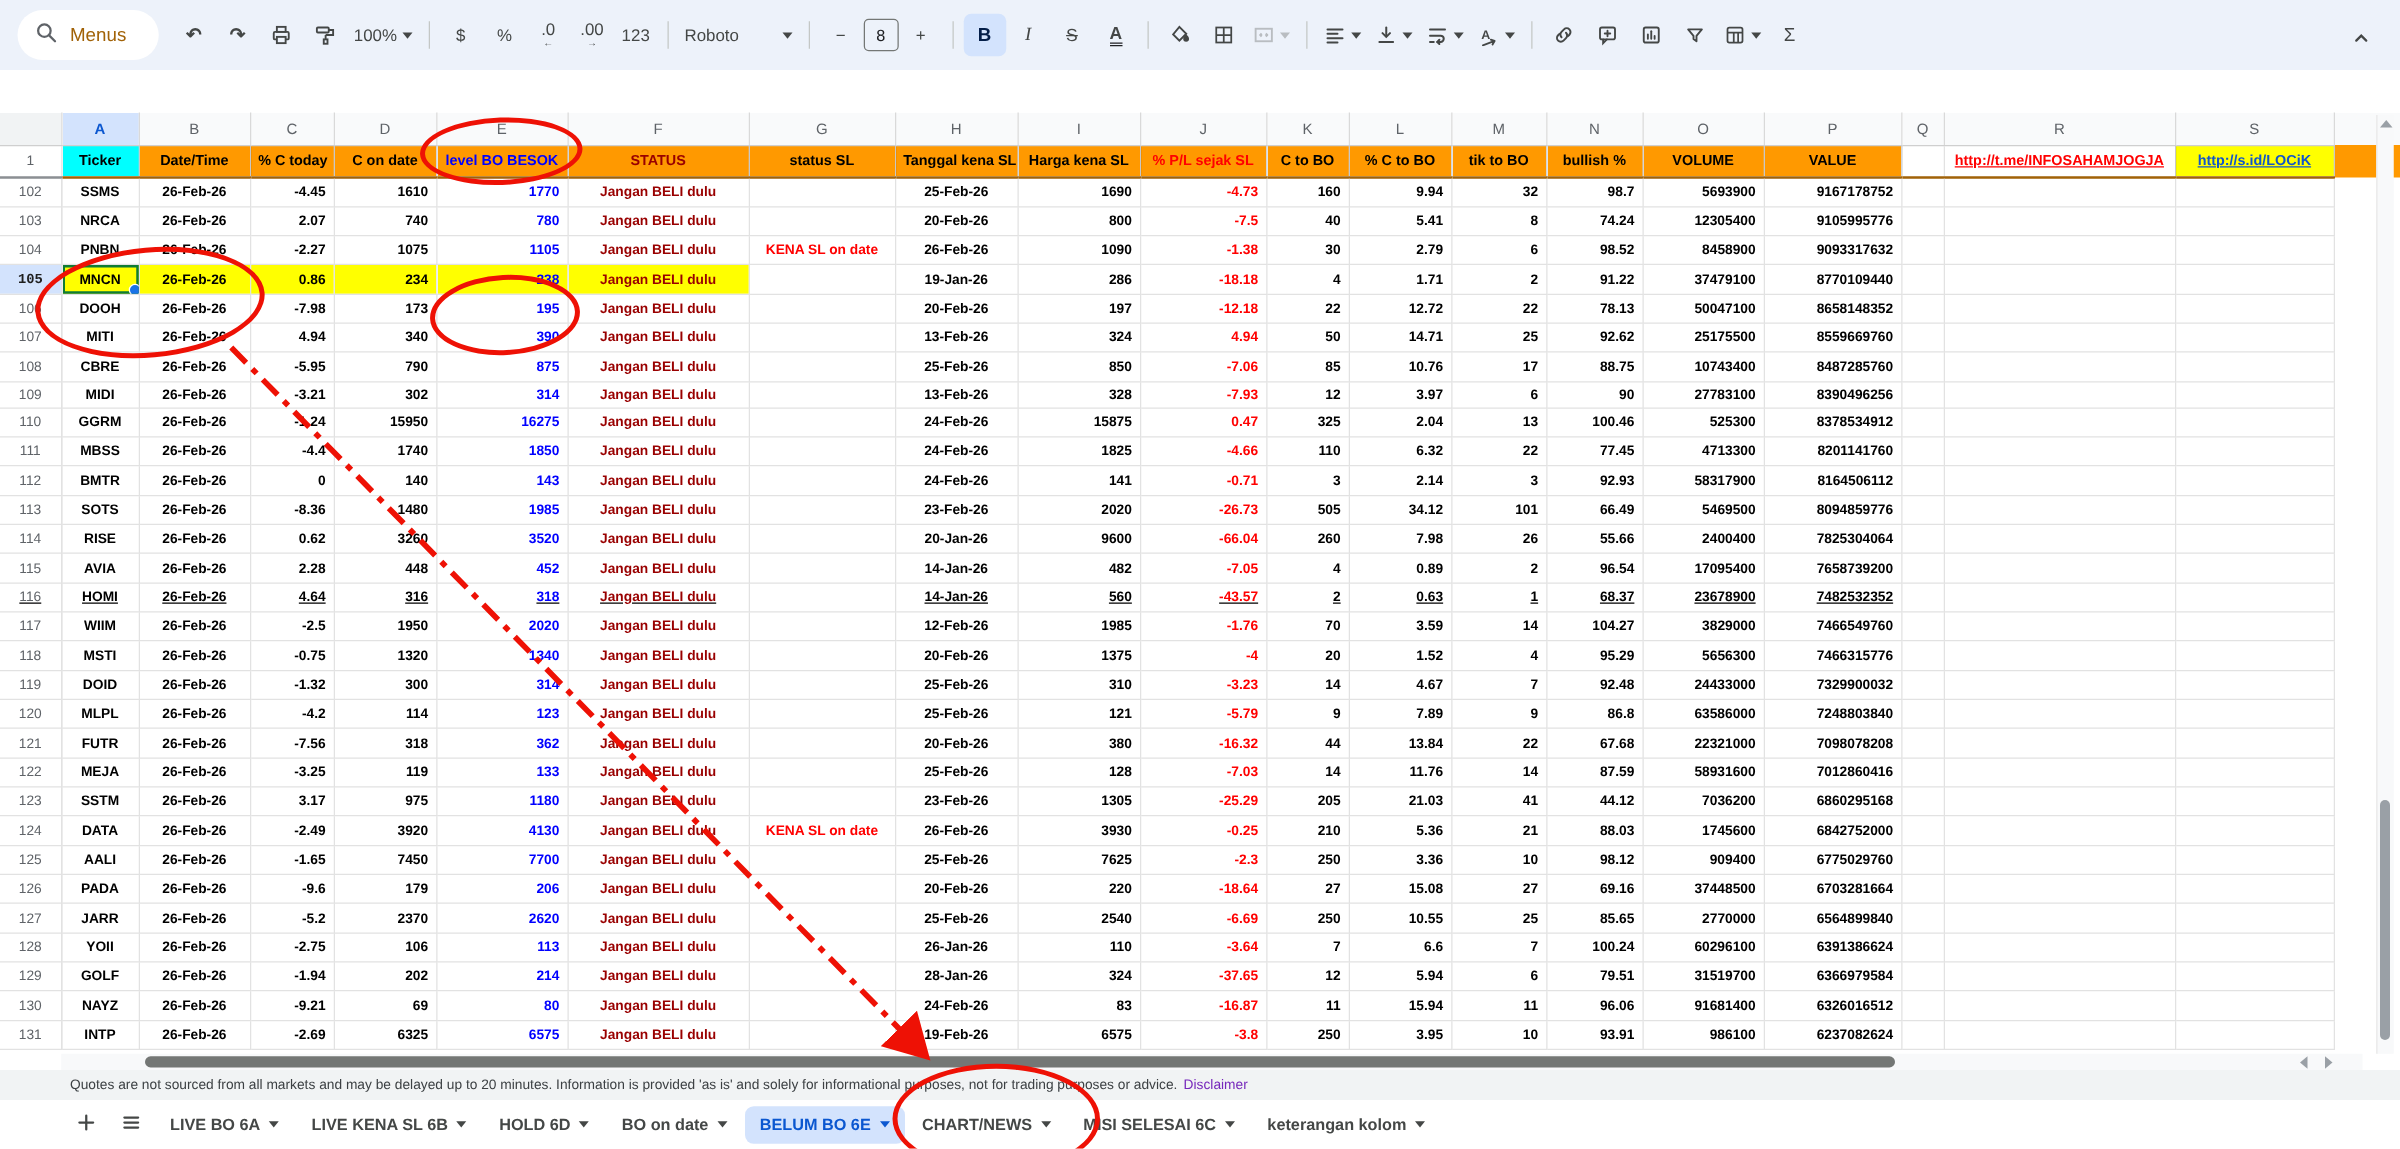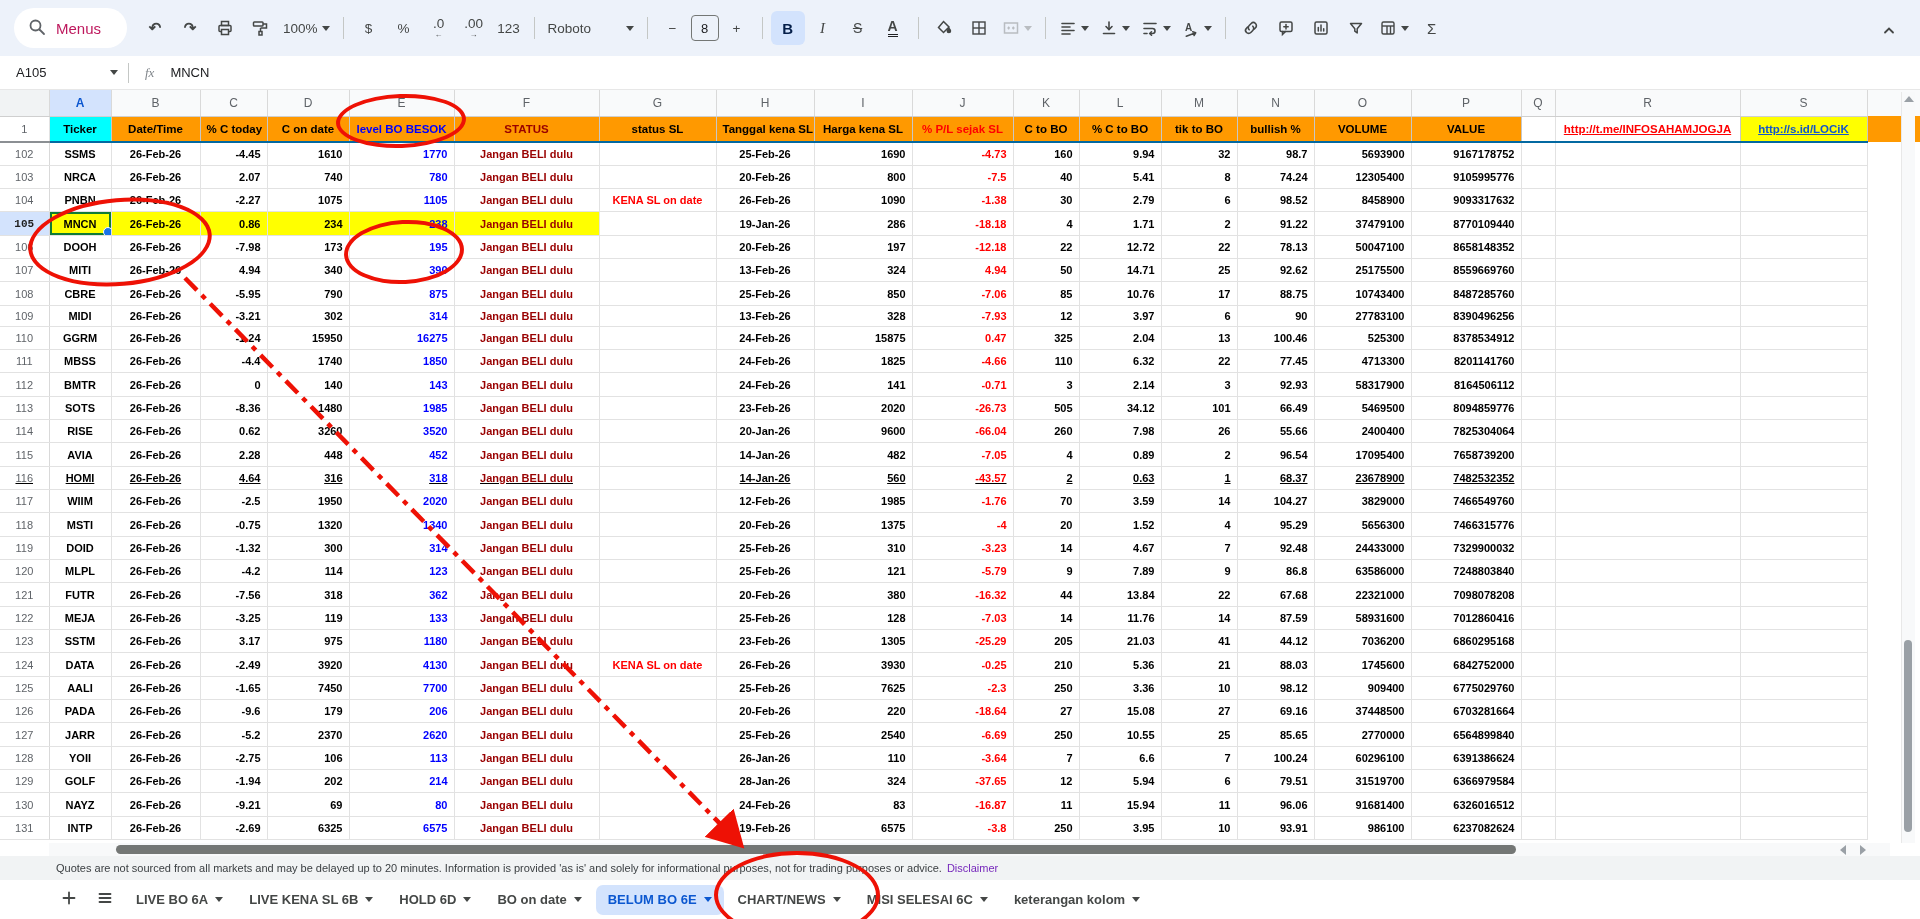--- a/index.html
+++ b/index.html
@@ -5,21 +5,21 @@
   * { box-sizing: border-box; margin:0; padding:0; }
   html,body { background:#fff; }
   body { font-family:"Liberation Sans", sans-serif; }
   .screen { position:relative; width:1920px; height:919px; overflow:hidden; background:#fff; }
 
   
   .toolbar { position:absolute; top:0; left:0; width:1920px; height:56px; background:#edf2fa;
              display:flex; align-items:center; padding:0 14px; gap:1px; }
   .menus-pill { background:#fff; border-radius:22px; height:40px; display:flex; align-items:center;
                 gap:10px; padding:0 26px 0 14px; margin-right:10px; }
-  .menus-pill span { font-size:15px; color:#be185d; }
+  .menus-pill span { font-size:15px; color:#a16207; }
   .tbtn { height:34px; min-width:34px; padding:0 5px; border:none; background:transparent; border-radius:6px;
           display:flex; align-items:center; justify-content:center; color:#444746; font-size:15px; cursor:pointer;
           font-family:"Liberation Sans",sans-serif; }
   .tbtn svg { display:block; }
   .tbtn.active { background:#d3e3fd; color:#041e49; }
   .tbtn .txt { font-size:13.5px; color:#444746; }
   .tbtn .big { font-size:15px; font-weight:bold; }
   .glyph-b { font-weight:bold; font-size:15px; }
   .glyph-i { font-style:italic; font-family:"Liberation Serif",serif; font-size:15px; }
   .glyph-s { text-decoration:line-through; font-size:14px; }
@@ -46,21 +46,21 @@
   
   .grid { position:absolute; top:90px; left:0; width:1920px; }
   table.sheet { border-collapse:collapse; table-layout:fixed; width:1920px; }
   table.sheet th, table.sheet td { border-right:1px solid #e2e2e2; border-bottom:1px solid #e2e2e2;
       overflow:hidden; white-space:nowrap; font-size:11px; padding:0 6px; }
   tr.letters th { height:26px; background:#f9fafb; color:#5f6368; font-size:12px; font-weight:400;
       border-right:1px solid #d9d9d9; border-bottom:1px solid #cfcfcf; }
   tr.letters th.selcol { background:#d3e3fd; color:#0b57d0; font-weight:700; }
   tr.letters th.corner { background:#f1f3f4; }
   tr.hdr td { height:26px; background:#ff9900; font-weight:700; text-align:center; color:#000;
-      border-right:1px solid rgba(0,0,0,.22); border-bottom:2px solid #0369a1; font-size:11.5px; }
+      border-right:1px solid rgba(0,0,0,.22); border-bottom:2px solid #a16207; font-size:11.5px; }
   tr.hdr th { background:#fff; color:#5f6368; font-weight:400; border-bottom:2px solid #8b8f93; }
   tr.hdr td.h-ticker { background:#00ffff; }
   tr.hdr td.h-blue  { color:#0000ff; }
   tr.hdr td.h-maroon{ color:#990000; }
   tr.hdr td.h-red   { color:#ff0000; }
   tr.hdr td.h-q { background:#fff; border-right:1px solid #e2e2e2; }
   tr.hdr td.link-r { background:#fff; color:#ff0000; text-decoration:underline; cursor:pointer; }
   tr.hdr td.link-s { background:#ffff00; color:#1155cc; text-decoration:underline; cursor:pointer; }
   tbody th.rowhdr { background:#fff; color:#5f6368; font-weight:400; font-size:11px; text-align:center;
       border-right:1px solid #d9d9d9; }
@@ -328,29 +328,20 @@
       </button>
     <button class="tbtn collapse-btn">
         <span>
           <svg width="14" height="14" viewBox="0 0 14 14" fill="none" stroke="#444746" stroke-width="1.8" stroke-linecap="round">
             <path d="M3 8.5 L7 4.5 L11 8.5"></path>
           </svg>
         </span>
       </button>
   </div>
 
-  <div class="fbar">
-    <div class="namebox">
-      <span class="nb">A105</span>
-      <i class="crt"></i>
-    </div>
-    <div class="sep"></div>
-    <span class="fx">fx</span>
-    <span class="fvalue">MNCN</span>
-  </div>
 
   <div class="grid">
     <table class="sheet">
       <colgroup>
           <col style="width: 49px;">
           <col style="width: 62px;">
           <col style="width: 89px;">
           <col style="width: 67px;">
           <col style="width: 82px;">
           <col style="width: 105px;">

